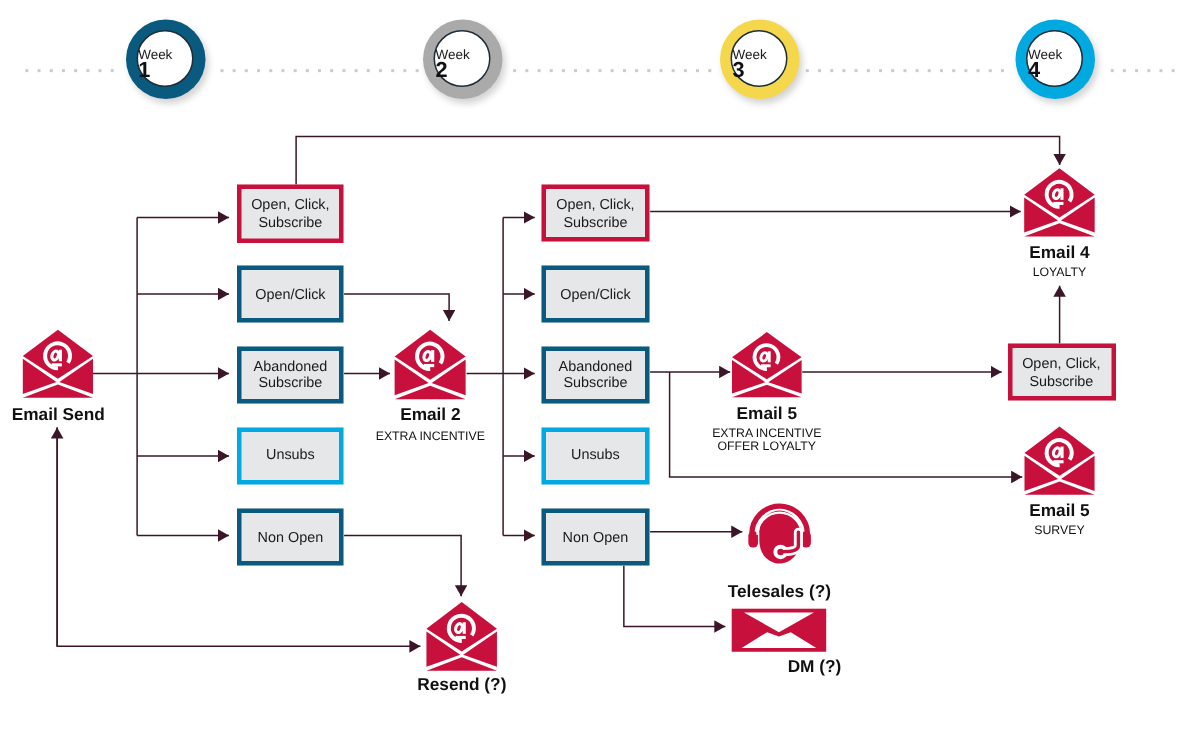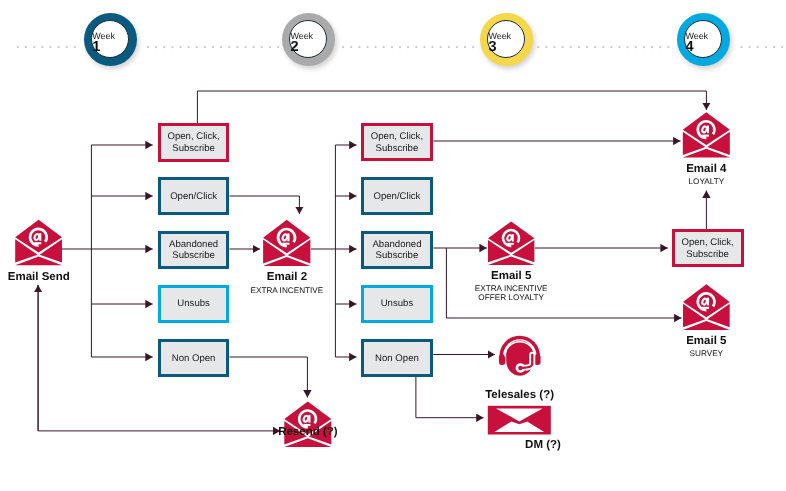--- a/index.html
+++ b/index.html
@@ -331,18 +331,18 @@
       <div class="nlab" style="left: -61.2px; top: 270.5px; width: 200px;">Email Send</div>
       <div class="nlab" style="left: 186.9px; top: 271px; width: 200px;">Email 2</div>
       <div class="nsub" style="left: 186.9px; top: 285.6px; width: 200px;">EXTRA INCENTIVE</div>
       <div class="nlab" style="left: 411.2px; top: 269.5px; width: 200px;">Email 5</div>
       <div class="nsub" style="left: 411.2px; top: 284.1px; width: 200px;">EXTRA INCENTIVE</div>
       <div class="nsub" style="left: 411.2px; top: 293.4px; width: 200px;">OFFER LOYALTY</div>
       <div class="nlab" style="left: 606.3px; top: 162.5px; width: 200px;">Email 4</div>
       <div class="nsub" style="left: 606.3px; top: 177.1px; width: 200px;">LOYALTY</div>
       <div class="nlab" style="left: 606.3px; top: 334.5px; width: 200px;">Email 5</div>
       <div class="nsub" style="left: 606.3px; top: 349.1px; width: 200px;">SURVEY</div>
-      <div class="nlab" style="left: 207.9px; top: 426px; width: 200px;">Resend (?)</div>
+      <div class="nlab" style="left: 207.9px; top: 451px; width: 200px;">Resend (?)</div>
       <div class="nlab" style="left: 419.6px; top: 377.2px; width: 200px; margin-top: 12px;">Telesales (?)</div>
       <div class="nlab" style="left: 443px; top: 438.5px; width: 200px;">DM (?)</div>
     </div>
 
 </div>
 
 </body></html>

